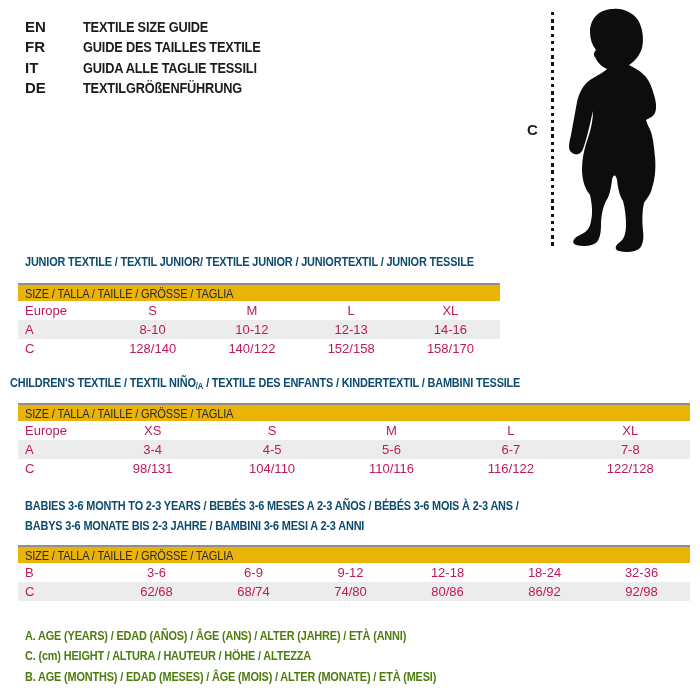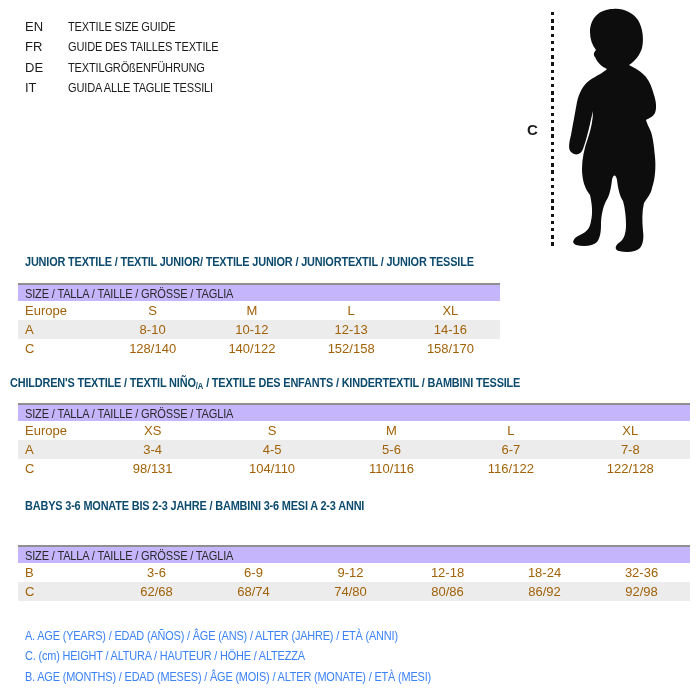--- a/index.html
+++ b/index.html
@@ -9,66 +9,66 @@
     font-family:"Liberation Sans", sans-serif;
     color:#1b1b1b;
     -webkit-font-smoothing:antialiased;
   }
   .abs{position:absolute;}
   .cond{display:inline-block;transform:scaleX(0.84);transform-origin:0 50%;letter-spacing:-0.2px;white-space:nowrap;}
   .cond85{display:inline-block;transform:scaleX(0.85);transform-origin:0 50%;letter-spacing:-0.2px;white-space:nowrap;}
 
   
   .lang-list{left:25px;top:17px;}
-  .lang-row{display:flex;line-height:20.4px;font-size:13px;font-weight:normal;}
+  .lang-row{display:flex;line-height:20.4px;font-size:15px;font-weight:bold;gap:15px;}
   .lang-code{width:43px;flex:0 0 43px;}
 
   
   .dash-line{left:551px;top:12px;width:3px;height:236px;
     background:repeating-linear-gradient(to bottom,#141414 0 3.5px,transparent 3.5px 7.2px);}
   .c-label{left:527px;top:121px;font-size:15px;font-weight:bold;}
 
   
   .sec-title{font-size:13px;font-weight:bold;line-height:15px;color:#0c4a6e;}
   .title-sub{font-size:9px;vertical-align:-2px;letter-spacing:0;}
 
   
   .tbl-wrap{left:18px;}
-  .size-bar{background:#c4b5fd;border-top:2px solid #8f8f8f;box-sizing:border-box;height:18px;
+  .size-bar{background:#eab308;border-top:2px solid #8f8f8f;box-sizing:border-box;height:18px;
     display:flex;align-items:center;padding-left:7px;font-size:13px;color:#2a2a2a;}
   table{border-collapse:collapse;table-layout:fixed;}
-  td{height:19px;font-size:13px;text-align:center;padding:0;vertical-align:middle;color:#a16207;}
+  td{height:19px;font-size:13px;text-align:center;padding:0;vertical-align:middle;color:#be185d;}
   td.rowlabel{text-align:left;padding-left:7px;}
   tr.shaded td{background:#ececec;}
   .w482{width:482px;}
   .w672{width:672px;}
 
   
   .footnotes{left:25px;top:626px;}
-  .foot-line{font-size:13px;font-weight:normal;line-height:20.3px;color:#3b82f6;}
+  .foot-line{font-size:13px;font-weight:bold;line-height:20.3px;color:#4d7c0f;}
 </style>
 </head>
 <body>
 
 <div class="abs lang-list">
   <div class="lang-row">
     <span class="lang-code">EN</span>
     <span class="cond85">TEXTILE SIZE GUIDE</span>
   </div>
   <div class="lang-row">
     <span class="lang-code">FR</span>
     <span class="cond85">GUIDE DES TAILLES TEXTILE</span>
   </div>
   <div class="lang-row">
+    <span class="lang-code">IT</span>
+    <span class="cond85">GUIDA ALLE TAGLIE TESSILI</span>
+  </div>
+  <div class="lang-row">
     <span class="lang-code">DE</span>
     <span class="cond85">TEXTILGRÖßENFÜHRUNG</span>
-  </div>
-  <div class="lang-row">
-    <span class="lang-code">IT</span>
-    <span class="cond85">GUIDA ALLE TAGLIE TESSILI</span>
   </div>
 </div>
 
 <div class="abs dash-line"></div>
 <div class="abs c-label">C</div>
 <svg class="abs" style="left:558px;top:8px;" width="110" height="246" viewBox="0 0 108 246">
   <path fill="#0d0d0d" d="
     M54,1
     C41,1 31,10 31,24
     C31,31 33,37 37,42
@@ -192,20 +192,21 @@
       <td>104/110</td>
       <td>110/116</td>
       <td>116/122</td>
       <td>122/128</td>
     </tr>
   </tbody>
     </table>
 </div>
 
 <div class="abs sec-title" style="left:25px;top:496px;line-height:19.5px;">
+  <div><span class="cond">BABIES 3-6 MONTH TO 2-3 YEARS / BEBÉS 3-6 MESES A 2-3 AÑOS / BÉBÉS 3-6 MOIS À 2-3 ANS /</span></div>
   <div><span class="cond">BABYS 3-6 MONATE BIS 2-3 JAHRE / BAMBINI 3-6 MESI A 2-3 ANNI</span></div>
 </div>
 <div class="abs tbl-wrap" style="top:545px;">
   <div class="size-bar w672">
     <span class="cond85">SIZE / TALLA / TAILLE / GRÖSSE / TAGLIA</span>
   </div>
   <table class="w672">
     <colgroup>
         <col style="width:90px">
         <col>

